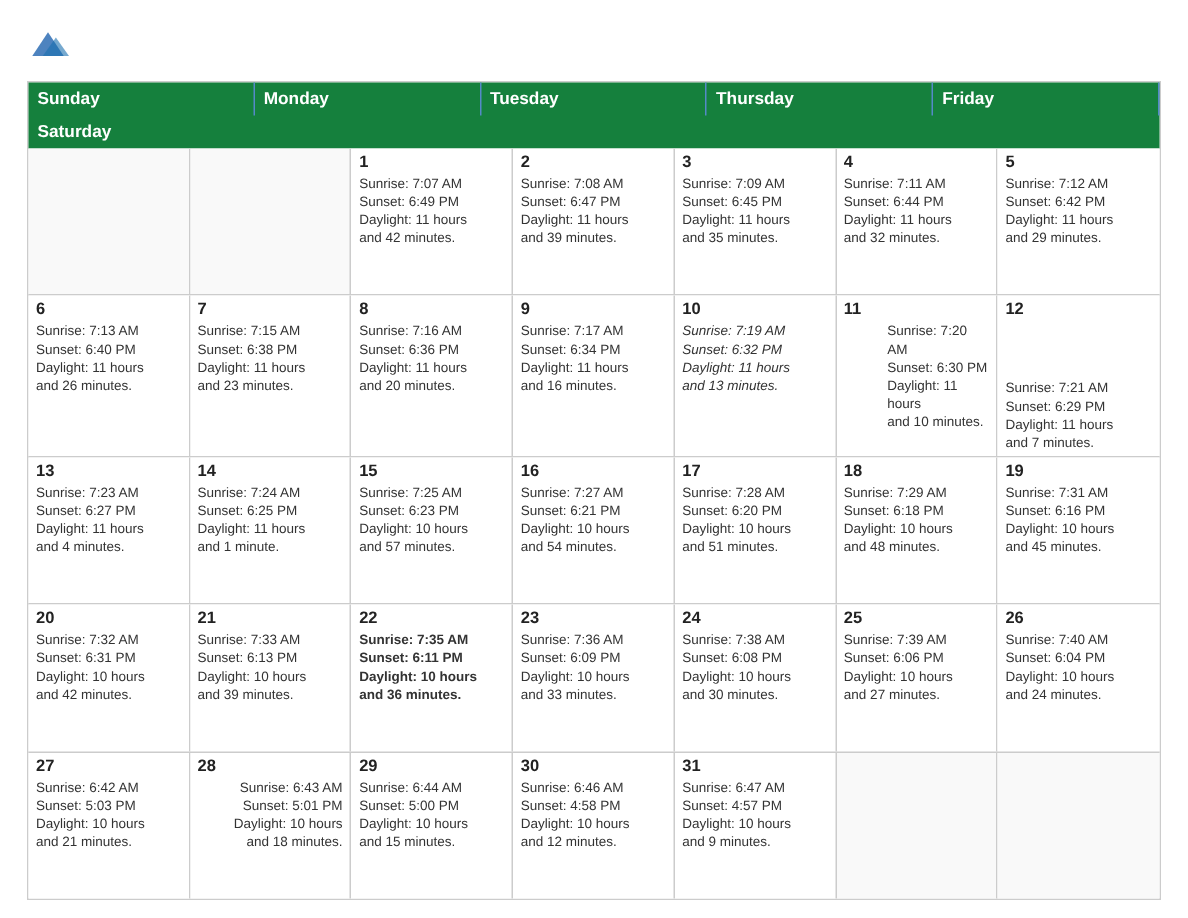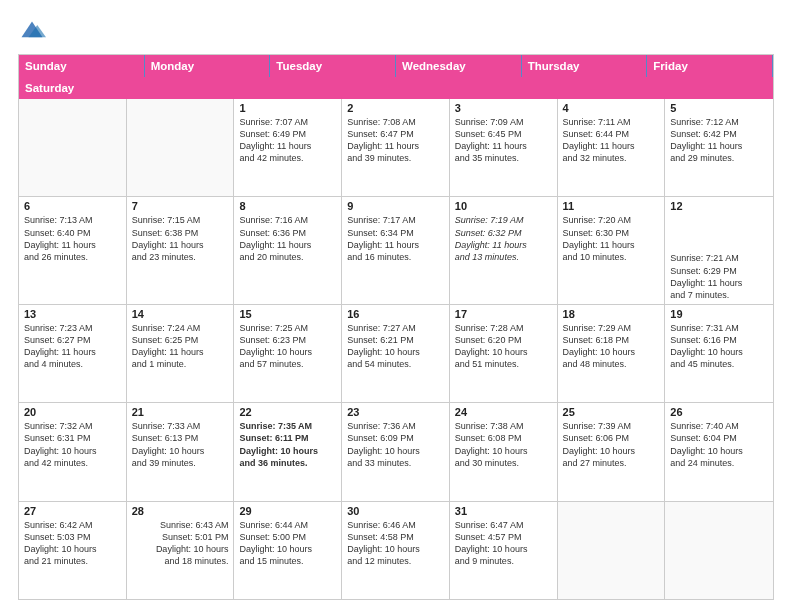--- a/index.html
+++ b/index.html
@@ -55,22 +55,22 @@
       color: #444;
     }
     .calendar {
       flex: 1;
       display: flex;
       flex-direction: column;
       border: 1px solid #ccc;
     }
     .cal-header-row {
       display: grid;
-      grid-template-columns: repeat(6, 1fr);
-      background: #ec4899;
+      grid-template-columns: repeat(5, 1fr);
+      background: #15803d;
     }
     .cal-header-cell {
       color: #fff;
       font-size: 11.5px;
       font-weight: bold;
       padding: 5px 6px;
       text-align: left;
       border-right: 1px solid #5589c8;
     }
     .cal-header-cell:last-child { border-right: none; }
@@ -130,21 +130,20 @@
     <div class="title-block">
       <div class="month-title"></div>
       <div class="location"></div>
     </div>
   </div>
   <div class="calendar">
     <div class="cal-header-row">
     <div class="cal-header-cell">Sunday</div>
         <div class="cal-header-cell">Monday</div>
         <div class="cal-header-cell">Tuesday</div>
-        <div class="cal-header-cell">Wednesday</div>
         <div class="cal-header-cell">Thursday</div>
         <div class="cal-header-cell">Friday</div>
         <div class="cal-header-cell">Saturday</div>
       </div>
     <div class="cal-body">
     <div class="cal-row">
           <div class="cal-cell empty"></div>
           <div class="cal-cell empty"></div>
           <div class="cal-cell">
             <span class="day-num">1</span>
@@ -213,21 +212,21 @@
           </div>
           <div class="cal-cell">
             <span class="day-num">10</span>
             <div class="cell-text" style="white-space: pre-line; font-style: italic;">Sunrise: 7:19 AM
 Sunset: 6:32 PM
 Daylight: 11 hours
 and 13 minutes.</div>
           </div>
           <div class="cal-cell">
             <span class="day-num">11</span>
-            <div class="cell-text" style="white-space: pre-line;">Sunrise: 7:20 AM
+            <div class="cell-text" style="white-space: pre-line; margin-left: 29px;">Sunrise: 7:20 AM
 Sunset: 6:30 PM
 Daylight: 11 hours
 and 10 minutes.</div>
           </div>
           <div class="cal-cell">
             <span class="day-num">12</span>
             <div class="cell-text" style="white-space: pre-line; margin-top: 40px;">Sunrise: 7:21 AM
 Sunset: 6:29 PM
 Daylight: 11 hours
 and 7 minutes.</div>

